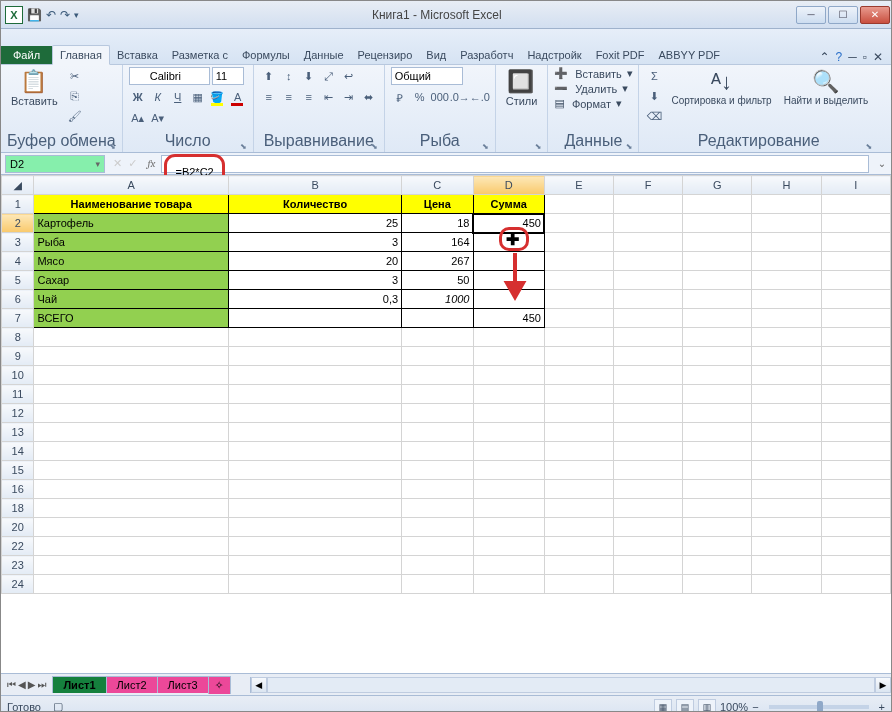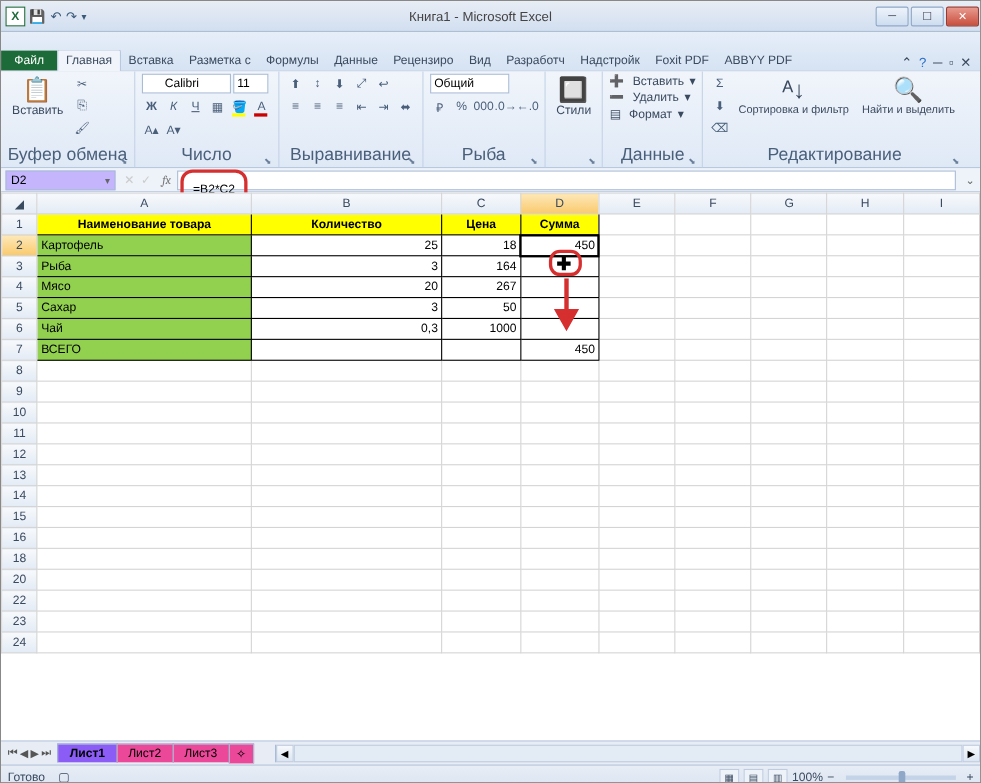--- a/index.html
+++ b/index.html
@@ -31,21 +31,21 @@
 .ribbon .group .label::after{content:"⬊"; position:absolute; right:0; bottom:1px; font-size:8px; color:#6a7f9a;}
 .ribbon .bigbtn { display:flex; flex-direction:column; align-items:center; padding:2px 4px; cursor:pointer; border-radius:3px; }
 .ribbon .bigbtn .ico{ font-size:22px; }
 .ribbon .smallcol{ display:flex; flex-direction:column; gap:2px; justify-content:center;}
 .ribbon .smallbtn{ width:18px; height:18px; display:flex; align-items:center; justify-content:center; font-size:11px; color:#4a5f7a; cursor:pointer; border-radius:2px;}
 .ribbon select,.ribbon .combo{ font-size:11px; border:1px solid #a9bcd6; background:#fff; height:18px;}
 .ribbon .row{display:flex; gap:2px; align-items:center;}
 
 
 .fbar { height:22px; border-bottom:1px solid #a9bcd6; display:flex; align-items:center; background:#eef3fa; }
-.fbar .namebox { width:100px; border:1px solid #a9bcd6; background:#c4b5fd; height:18px; margin-left:4px; font-size:11px; padding:1px 4px; display:flex; align-items:center;}
+.fbar .namebox { width:100px; border:1px solid #a9bcd6; background:#86efac; height:18px; margin-left:4px; font-size:11px; padding:1px 4px; display:flex; align-items:center;}
 .fbar .namebox::after{content:"▾"; margin-left:auto; font-size:9px; color:#666;}
 .fbar .fxbtns{ display:flex; margin-left:8px; color:#777; font-size:11px; gap:6px;}
 .fbar .fx { font-style:italic; font-family:'Cambria',serif; margin-left:4px; cursor:pointer;}
 .fbar .formula { flex:1; border:1px solid #a9bcd6; background:#fff; height:18px; margin:0 4px 0 6px; font-size:11px; padding:1px 6px; position:relative;}
 .fbar .formula .highlight{ position:absolute; left:2px; top:-2px; border:3px solid #d62f2f; border-radius:11px; padding:0 8px; height:36px; display:flex; align-items:center;}
 .fbar .expand{ width:18px; text-align:center; color:#666; font-size:10px; cursor:pointer;}
 
 
 .grid-area{ position:relative; height:498px; overflow:hidden; background:#fff;}
 .grid { border-collapse:collapse; table-layout:fixed; width:100%; font-size:11px; font-family:Calibri,sans-serif; }
@@ -68,21 +68,21 @@
 .fill-handle{ position:absolute; font-size:16px; font-weight:bold; color:#000; }
 .annot-circle{ position:absolute; border:3px solid #d62f2f; border-radius:10px;}
 .annot-arrow{ position:absolute; }
 .annot-arrow svg{display:block;}
 
 
 .sheetbar{ height:22px; background:#e8edf5; border-top:1px solid #a9bcd6; display:flex; align-items:center; font-size:11px;}
 .sheetbar .nav{ display:flex; gap:2px; padding:0 6px; color:#555;}
 .sheetbar .nav span{cursor:pointer; font-size:10px;}
 .sheetbar .tab{ padding:2px 10px; background:#ec4899; border:1px solid #a9bcd6; border-bottom:none; cursor:pointer; margin-right:-1px; position:relative;}
-.sheetbar .tab.active{ background:#8b5cf6; font-weight:bold;}
+.sheetbar .tab.active{ background:#15803d; font-weight:bold;}
 .sheetbar .scroll{ flex:1; margin-left:20px; border-left:1px solid #a9bcd6; display:flex; align-items:center;}
 .sheetbar .scroll .track{flex:1; height:16px; background:#e3ebf5; border:1px solid #bfcce0; position:relative;}
 .sheetbar .scroll .arrow{width:16px; height:16px; background:linear-gradient(#f7f9fc,#dbe5f1); border:1px solid #bfcce0; display:flex;align-items:center;justify-content:center;font-size:9px;cursor:pointer;}
 
 
 .statusbar{ height:22px; background:linear-gradient(#e8edf5,#d9e4f2); border-top:1px solid #a9bcd6; display:flex; align-items:center; font-size:11px; color:#3a4a5f; padding:0 6px;}
 .statusbar .status{margin-right:12px;}
 .statusbar .views{margin-left:auto; display:flex; align-items:center; gap:4px;}
 .statusbar .viewbtn{width:18px;height:16px;border:1px solid #bfcce0;background:#eef3fa;display:flex;align-items:center;justify-content:center;font-size:9px;cursor:pointer;}
 .statusbar .zoom-slider{width:100px;height:4px;background:#c4d3e7;position:relative;margin:0 6px;}
@@ -350,21 +350,21 @@
           <td></td>
           <td></td>
           <td></td>
           <td></td>
           <td></td>
         </tr>
         <tr>
           <th>6</th>
           <td class="namecell" style="border: 1px solid rgb(0, 0, 0);">Чай</td>
           <td class="num" style="border: 1px solid rgb(0, 0, 0);">0,3</td>
-          <td class="num" style="border: 1px solid rgb(0, 0, 0);">1000</td>
+          <td class="num" style="border: 1px solid rgb(0, 0, 0); font-style: italic;">1000</td>
           <td class="num" style="border: 1px solid rgb(0, 0, 0);"></td>
           <td></td>
           <td></td>
           <td></td>
           <td></td>
           <td></td>
         </tr>
         <tr>
           <th>7</th>
           <td class="namecell" style="border: 1px solid rgb(0, 0, 0);">ВСЕГО</td>

